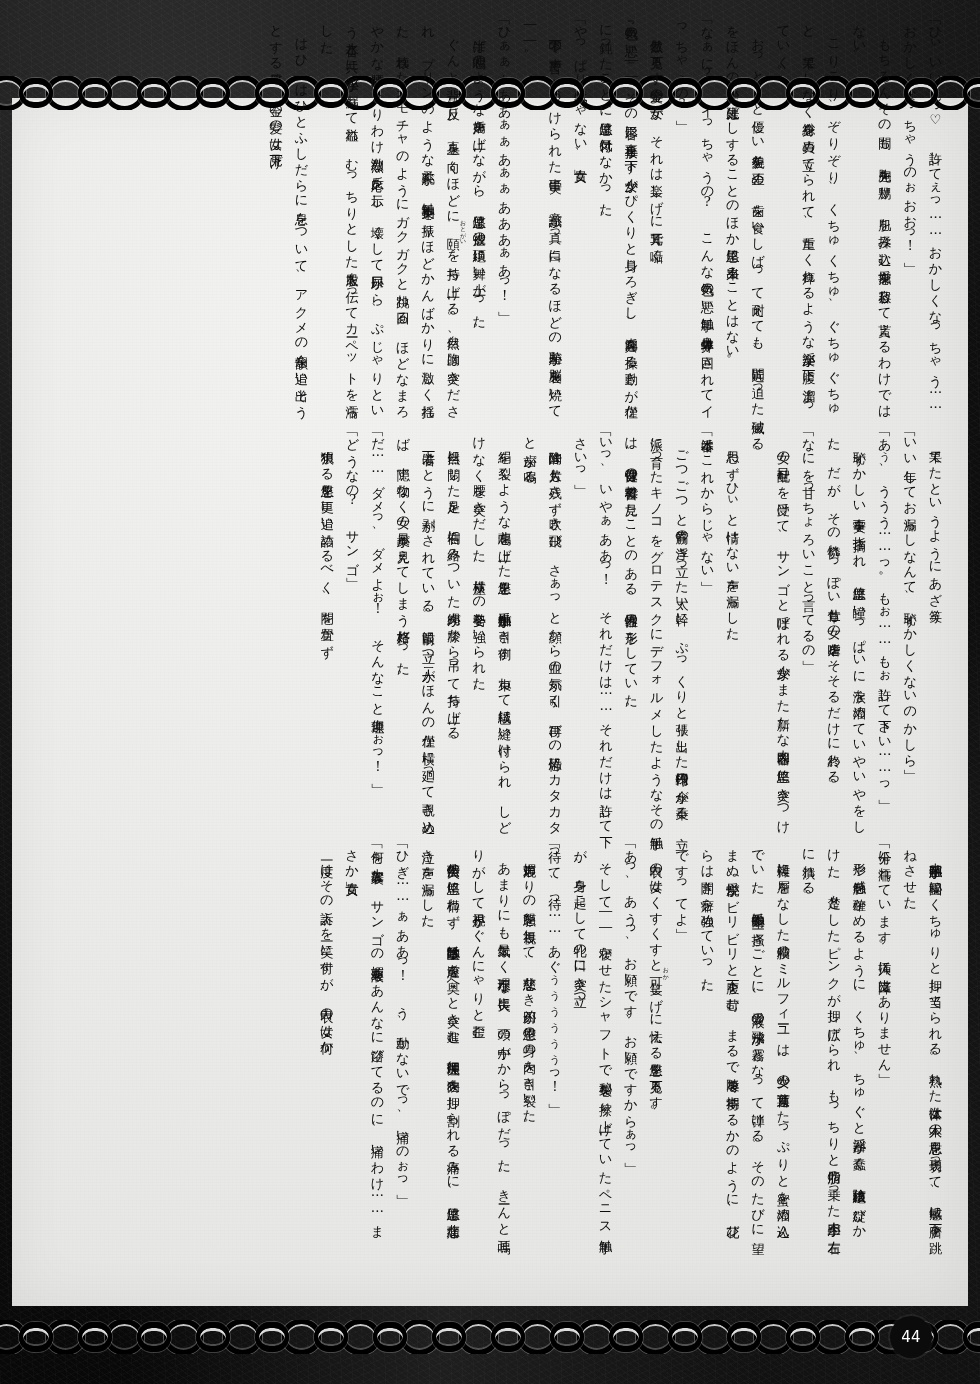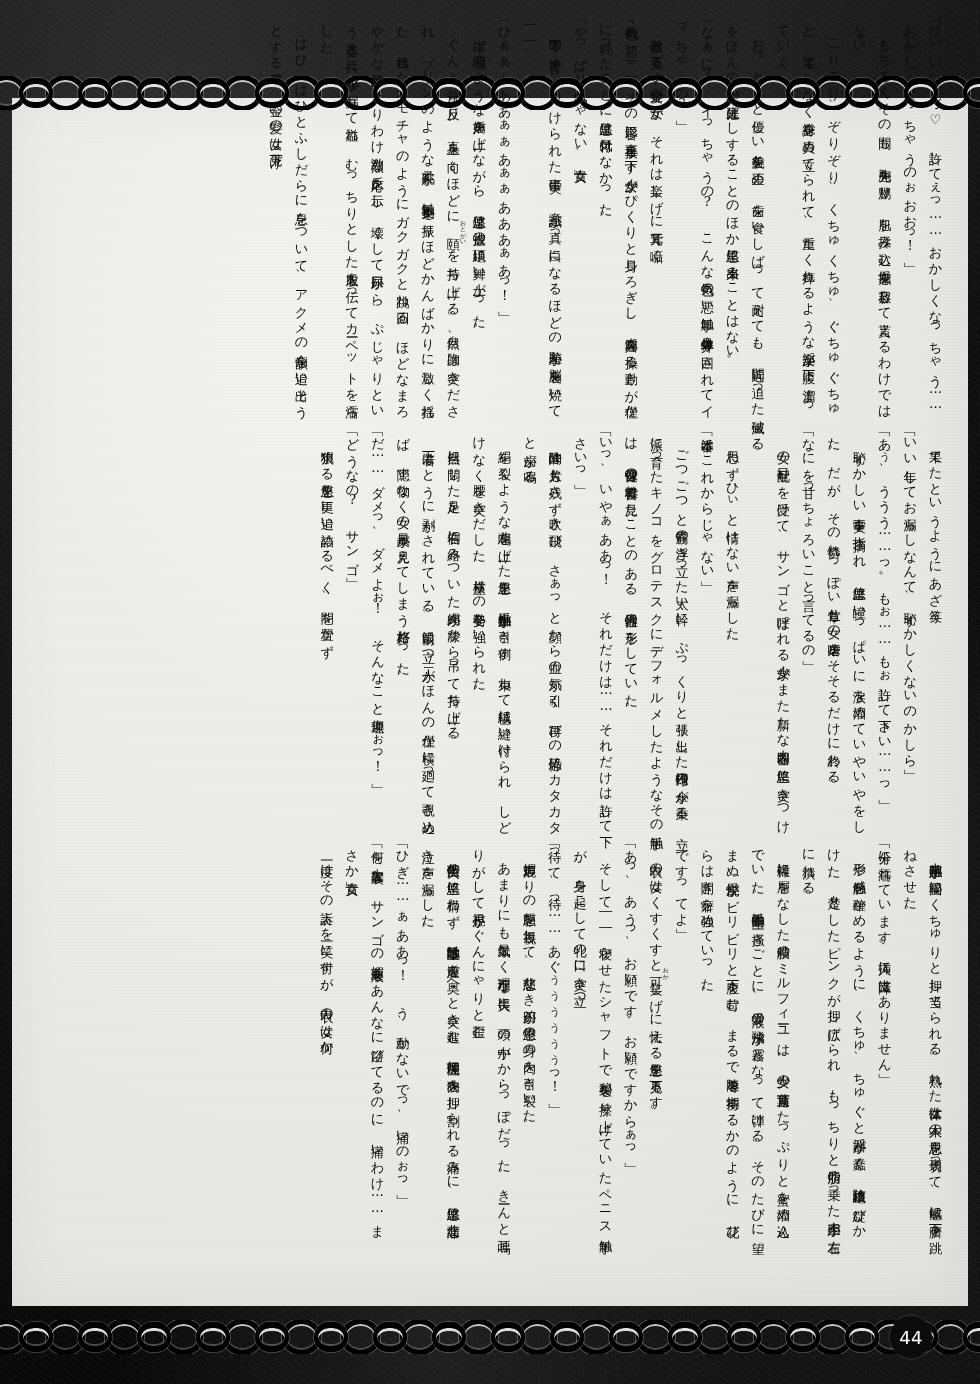--- a/index.html
+++ b/index.html
@@ -102,21 +102,21 @@
   .block p.noind{text-indent:0;}
 
   
   .pagenum{
     position:absolute;
     left:890px;top:1316px;
     width:42px;height:42px;border-radius:50%;
     background:#0b0b0b;
     color:#fff;
     display:flex;align-items:center;justify-content:center;
-    font-size:18px;
+    font-size:15px;
     font-family:"DejaVu Sans","Liberation Sans",sans-serif;
     letter-spacing:.02em;
     z-index:9;
     box-shadow:0 0 0 2px rgba(255,255,255,.06);
   }
 
   ruby{ruby-position:over;}
   rt{font-size:.45em;letter-spacing:0;}
 </style>
 </head>

